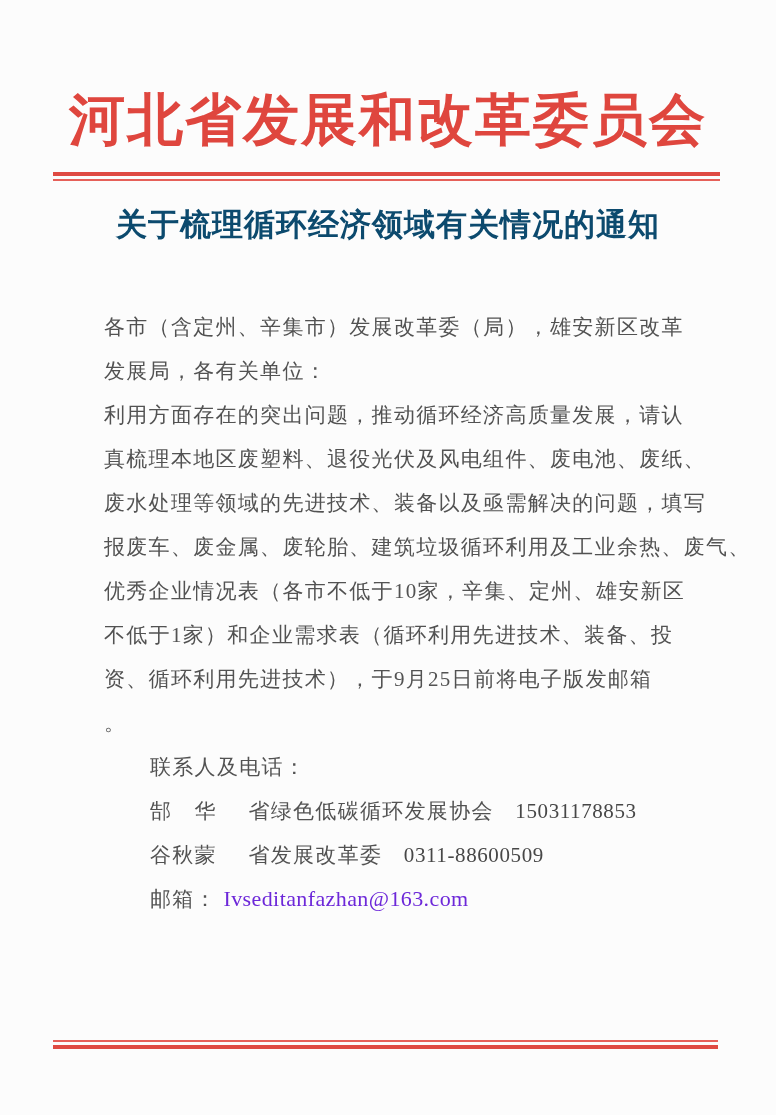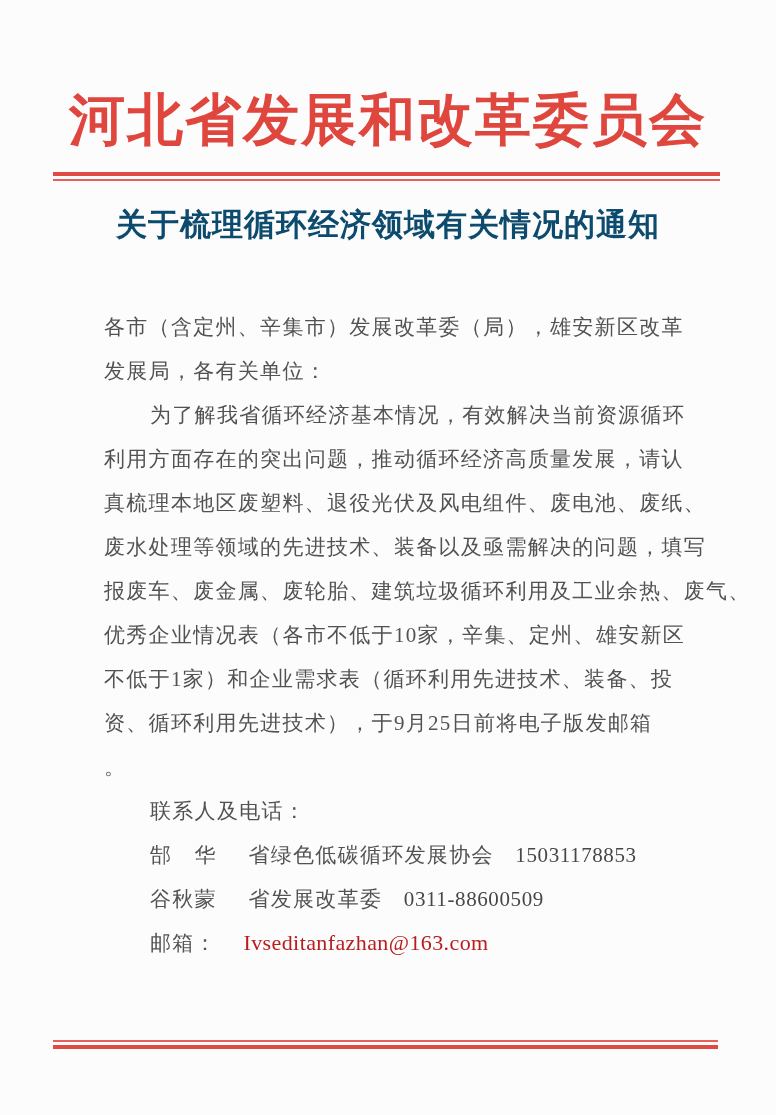--- a/index.html
+++ b/index.html
@@ -52,24 +52,24 @@
   .ln { white-space: nowrap; height: 44px; }
   .indent { padding-left: 46px; }
   .contact-row .c-name { display: inline-block; }
   .contact-row .c-org  { margin-left: 25px; }
   .contact-row .c-phone {
     margin-left: 15px;
     letter-spacing: 0.6px;
     color: #474747;
   }
   .contact-row .c-email {
-    margin-left: 20px;
+    margin-left: 0;
     letter-spacing: 0.4px;
     font-size: 22px;
-    color: #b91c1c;
+    color: #6d28d9;
   }
   
   .sep-bottom { position: absolute; left: 53px; right: 58px; top: 1040px; }
   .sep-bottom .sep-thin  { height: 2px; background: #e66059; }
   .sep-bottom .sep-thick { height: 4px; background: #df4a42; margin-top: 3px; }
 </style>
 </head>
 <body>
 
 <div class="page">
@@ -81,21 +81,20 @@
     <div class="sep-thin"></div>
   </div>
 
   <h1 class="doc-title">关于梳理循环经济领域有关情况的通知</h1>
 
   <div class="body-block">
 
     <div class="ln">各市（含定州、辛集市）发展改革委（局），雄安新区改革</div>
     <div class="ln">发展局，各有关单位：</div>
 
-    <div class="ln indent">为了解我省循环经济基本情况，有效解决当前资源循环</div>
     <div class="ln">利用方面存在的突出问题，推动循环经济高质量发展，请认</div>
     <div class="ln">真梳理本地区废塑料、退役光伏及风电组件、废电池、废纸、</div>
     <div class="ln">废水处理等领域的先进技术、装备以及亟需解决的问题，填写</div>
     <div class="ln">报废车、废金属、废轮胎、建筑垃圾循环利用及工业余热、废气、</div>
     <div class="ln">优秀企业情况表（各市不低于10家，辛集、定州、雄安新区</div>
     <div class="ln">不低于1家）和企业需求表（循环利用先进技术、装备、投</div>
     <div class="ln">资、循环利用先进技术），于9月25日前将电子版发邮箱</div>
     <div class="ln">。</div>
 
     <div class="ln indent">联系人及电话：</div>

